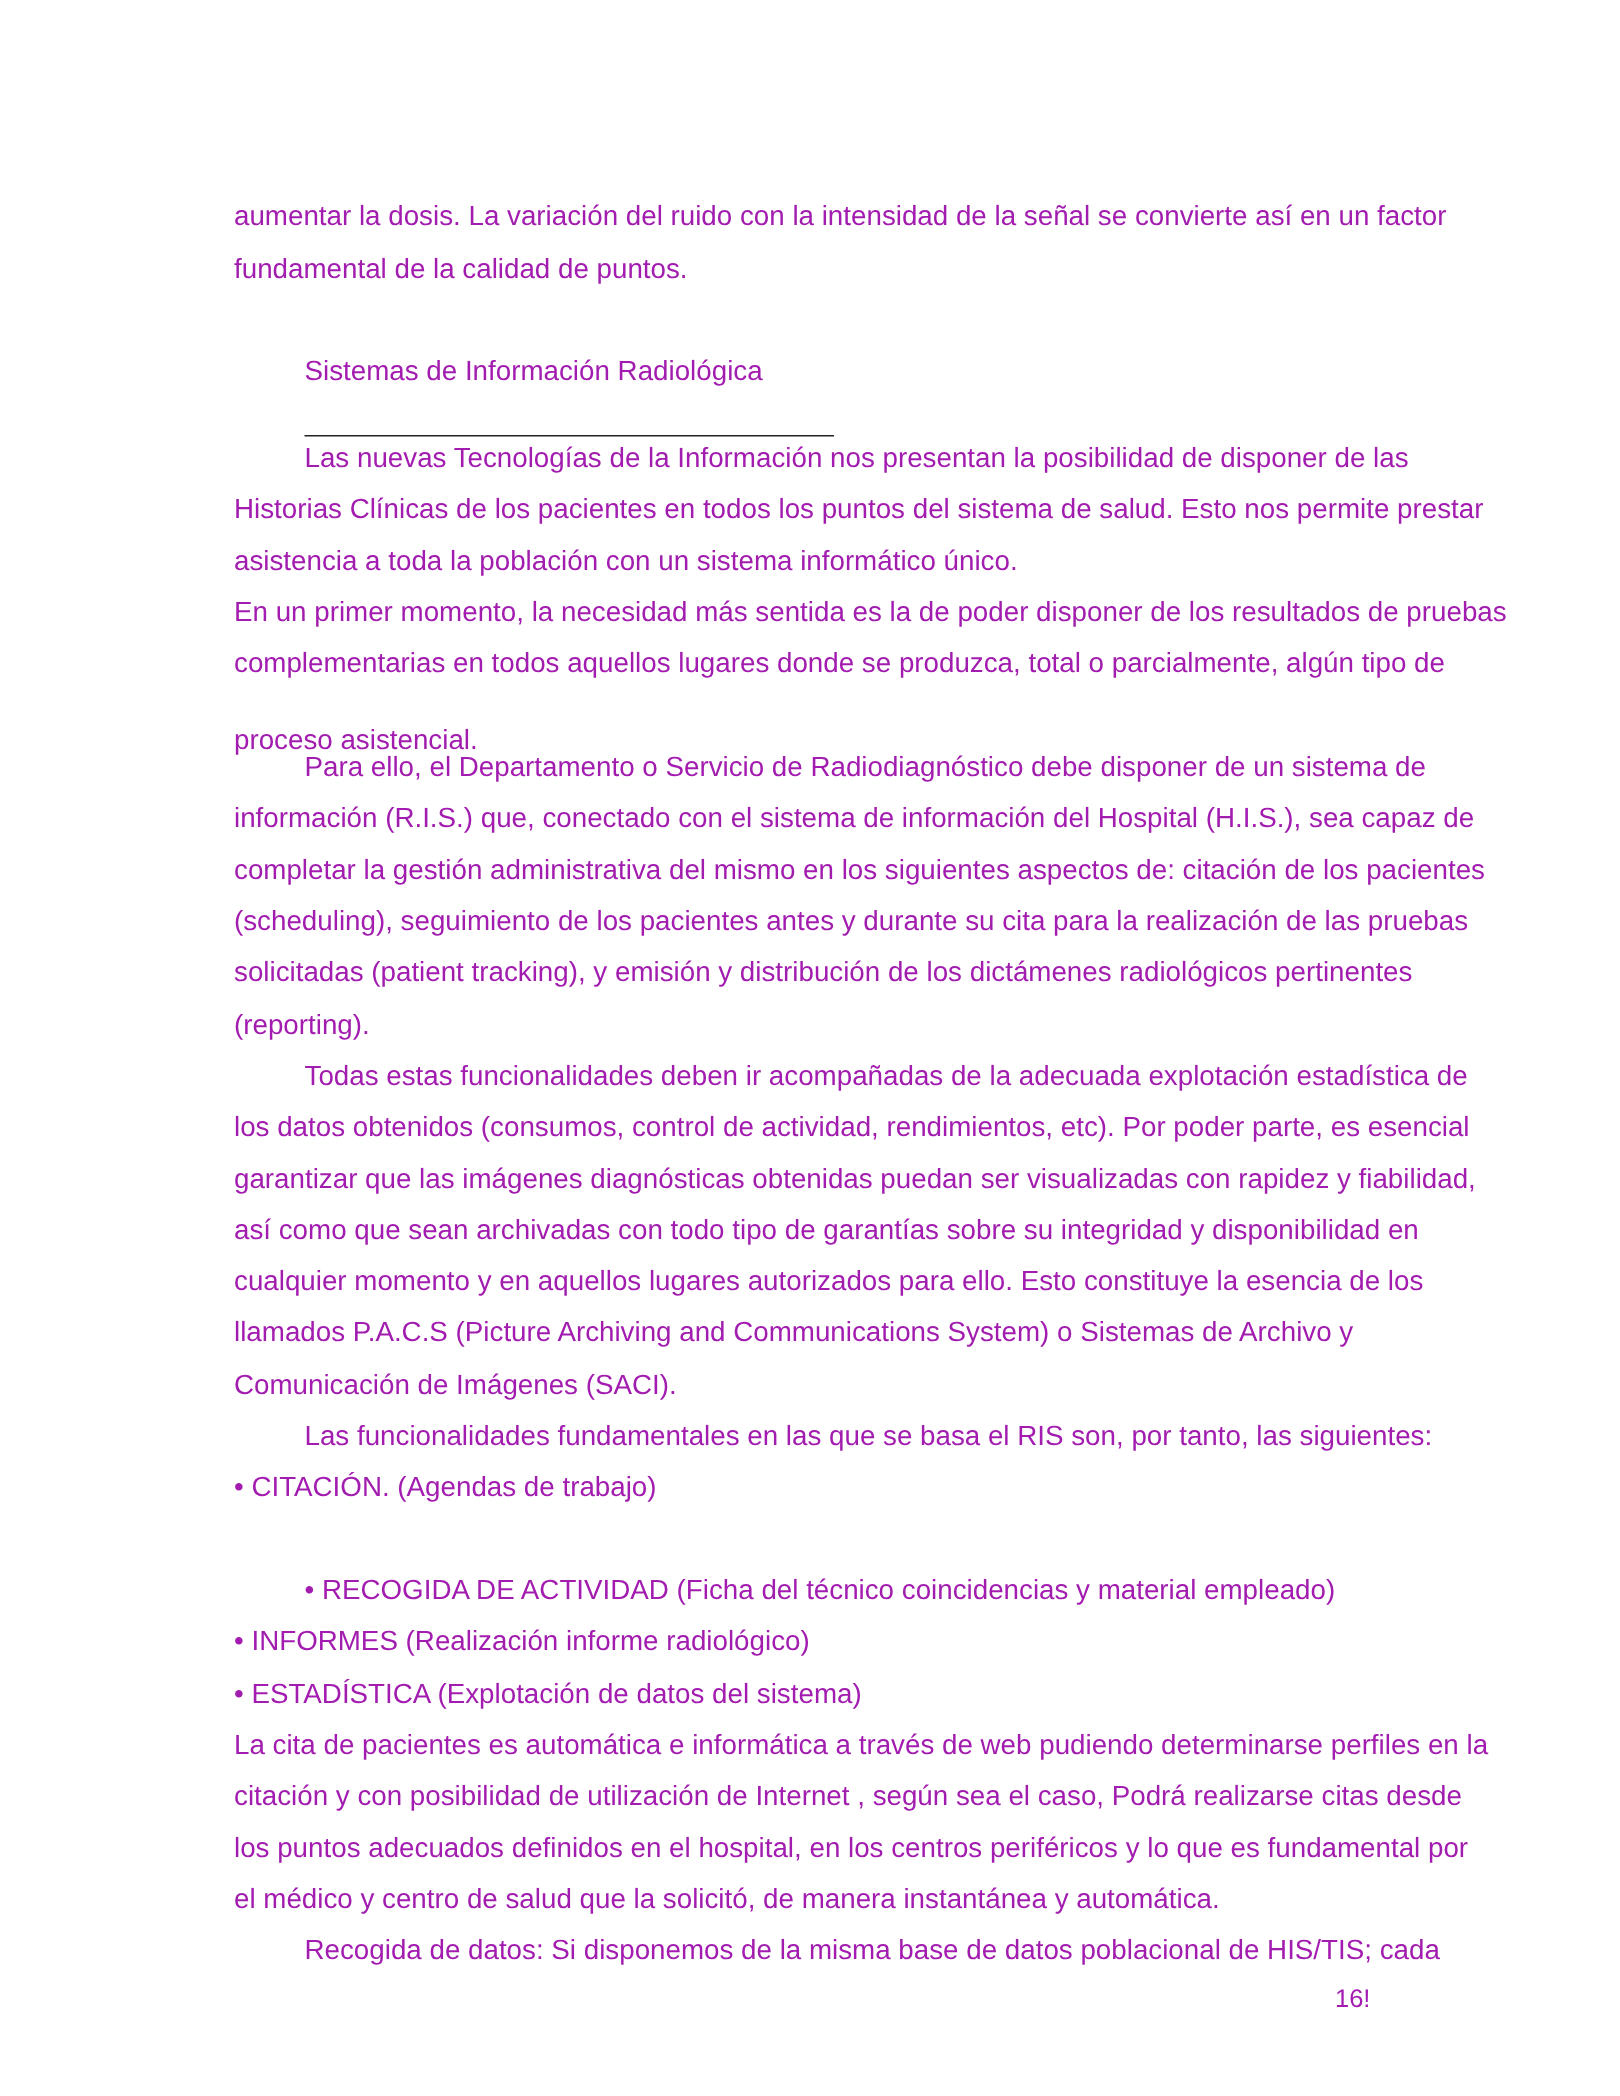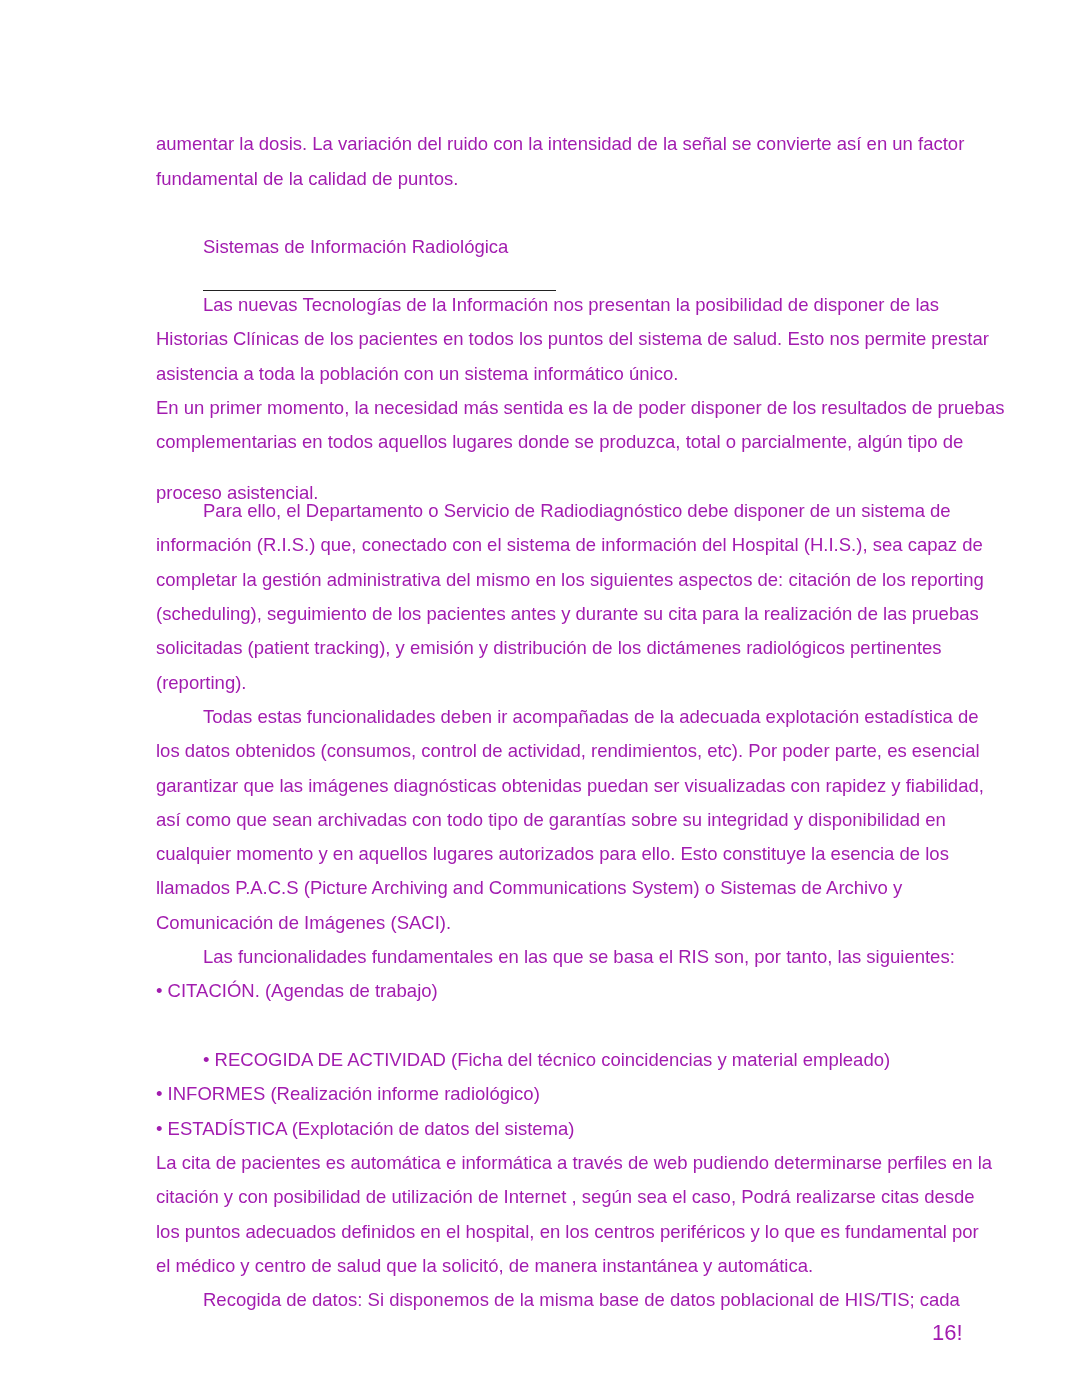--- a/index.html
+++ b/index.html
@@ -8,21 +8,21 @@
       position: absolute; left: 0; top: 0; width: 972px; height: 1397px;
       font-family: Liberation Sans, sans-serif; color: #a21caf;
       font-size: 18.5px; line-height: 34.4px;
     }
     .line { position: absolute; left: 156px; white-space: nowrap; }
     .indent { left: 203px; }
     .rule {
       position: absolute; left: 203px; top: 290px; width: 353px; height: 1px;
       background: #222222;
     }
-    .pagenum { position: absolute; left: 932px; top: 1316px; font-size: 22px; }
+    .pagenum { position: absolute; left: 890px; top: 1316px; font-size: 17px; }
   </style>
 </head>
 <body>
 
 <div class="page">
   <div class="line" style="top:127px">aumentar la dosis. La variación del ruido con la intensidad de la señal se convierte así en un factor</div>
   <div class="line" style="top:162px">fundamental de la calidad de puntos.</div>
 
   <div class="line indent" style="top:230px">Sistemas de Información Radiológica</div>
   <div class="rule"></div>
@@ -30,21 +30,21 @@
   <div class="line indent" style="top:288px">Las nuevas Tecnologías de la Información nos presentan la posibilidad de disponer de las</div>
   <div class="line" style="top:322px">Historias Clínicas de los pacientes en todos los puntos del sistema de salud. Esto nos permite prestar</div>
   <div class="line" style="top:357px">asistencia a toda la población con un sistema informático único.</div>
 
   <div class="line" style="top:391px">En un primer momento, la necesidad más sentida es la de poder disponer de los resultados de pruebas</div>
   <div class="line" style="top:425px">complementarias en todos aquellos lugares donde se produzca, total o parcialmente, algún tipo de</div>
   <div class="line" style="top:476px">proceso asistencial.</div>
 
   <div class="line indent" style="top:494px">Para ello, el Departamento o Servicio de Radiodiagnóstico debe disponer de un sistema de</div>
   <div class="line" style="top:528px">información (R.I.S.) que, conectado con el sistema de información del Hospital (H.I.S.), sea capaz de</div>
-  <div class="line" style="top:563px">completar la gestión administrativa del mismo en los siguientes aspectos de: citación de los reporting</div>
+  <div class="line" style="top:563px">completar la gestión administrativa del mismo en los siguientes aspectos de: citación de los pacientes</div>
   <div class="line" style="top:597px">(scheduling), seguimiento de los pacientes antes y durante su cita para la realización de las pruebas</div>
   <div class="line" style="top:631px">solicitadas (patient tracking), y emisión y distribución de los dictámenes radiológicos pertinentes</div>
   <div class="line" style="top:666px">(reporting).</div>
 
   <div class="line indent" style="top:700px">Todas estas funcionalidades deben ir acompañadas de la adecuada explotación estadística de</div>
   <div class="line" style="top:734px">los datos obtenidos (consumos, control de actividad, rendimientos, etc). Por poder parte, es esencial</div>
   <div class="line" style="top:769px">garantizar que las imágenes diagnósticas obtenidas puedan ser visualizadas con rapidez y fiabilidad,</div>
   <div class="line" style="top:803px">así como que sean archivadas con todo tipo de garantías sobre su integridad y disponibilidad en</div>
   <div class="line" style="top:837px">cualquier momento y en aquellos lugares autorizados para ello. Esto constituye la esencia de los</div>
   <div class="line" style="top:871px">llamados P.A.C.S (Picture Archiving and Communications System) o Sistemas de Archivo y</div>

